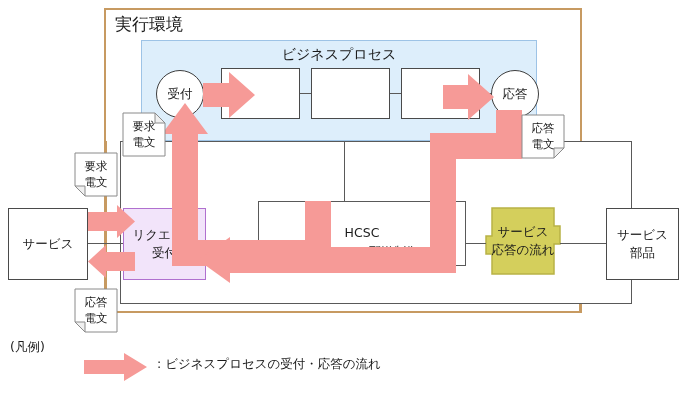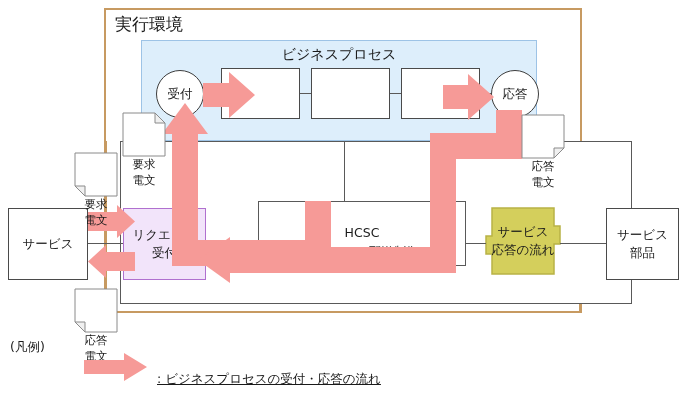--- a/index.html
+++ b/index.html
@@ -46,21 +46,21 @@
                  display:flex;flex-direction:column;align-items:center;
                  justify-content:center;font-size:12.5px;line-height:1.45;
                  white-space:nowrap;}
 
   
   .note{position:absolute;}
   .note svg{display:block;}
   .note .nt{position:absolute;left:0;top:0;width:100%;height:100%;
             display:flex;flex-direction:column;align-items:center;
             justify-content:center;font-size:11.5px;line-height:1.35;
-            white-space:nowrap;margin-top:38px;}
+            white-space:nowrap;}
 
   
   .flow{position:absolute;left:0;top:0;width:687px;height:403px;
         pointer-events:none;}
 
   
   .legend-text{font-size:12.5px;white-space:nowrap;}
 </style>
 </head>
 <body>
@@ -236,15 +236,15 @@
       <span>電文</span>
     </div>
   </div>
 
   <div class="abs legend-text" style="left:10px;top:339px;">(凡例)</div>
 
   <svg class="abs" style="left:84px;top:353px;" width="64" height="28" viewBox="0 0 64 28">
     <path d="M0 7 L40 7 L40 0 L63 14 L40 28 L40 21 L0 21 Z" fill="#f69a97"></path>
   </svg>
 
-  <div class="abs legend-text" style="left:157px;top:371px;text-decoration:underline;">: ビジネスプロセスの受付・応答の流れ</div>
+  <div class="abs legend-text" style="left:157px;top:356px;">: ビジネスプロセスの受付・応答の流れ</div>
 
 </div>
 
 </body></html>

